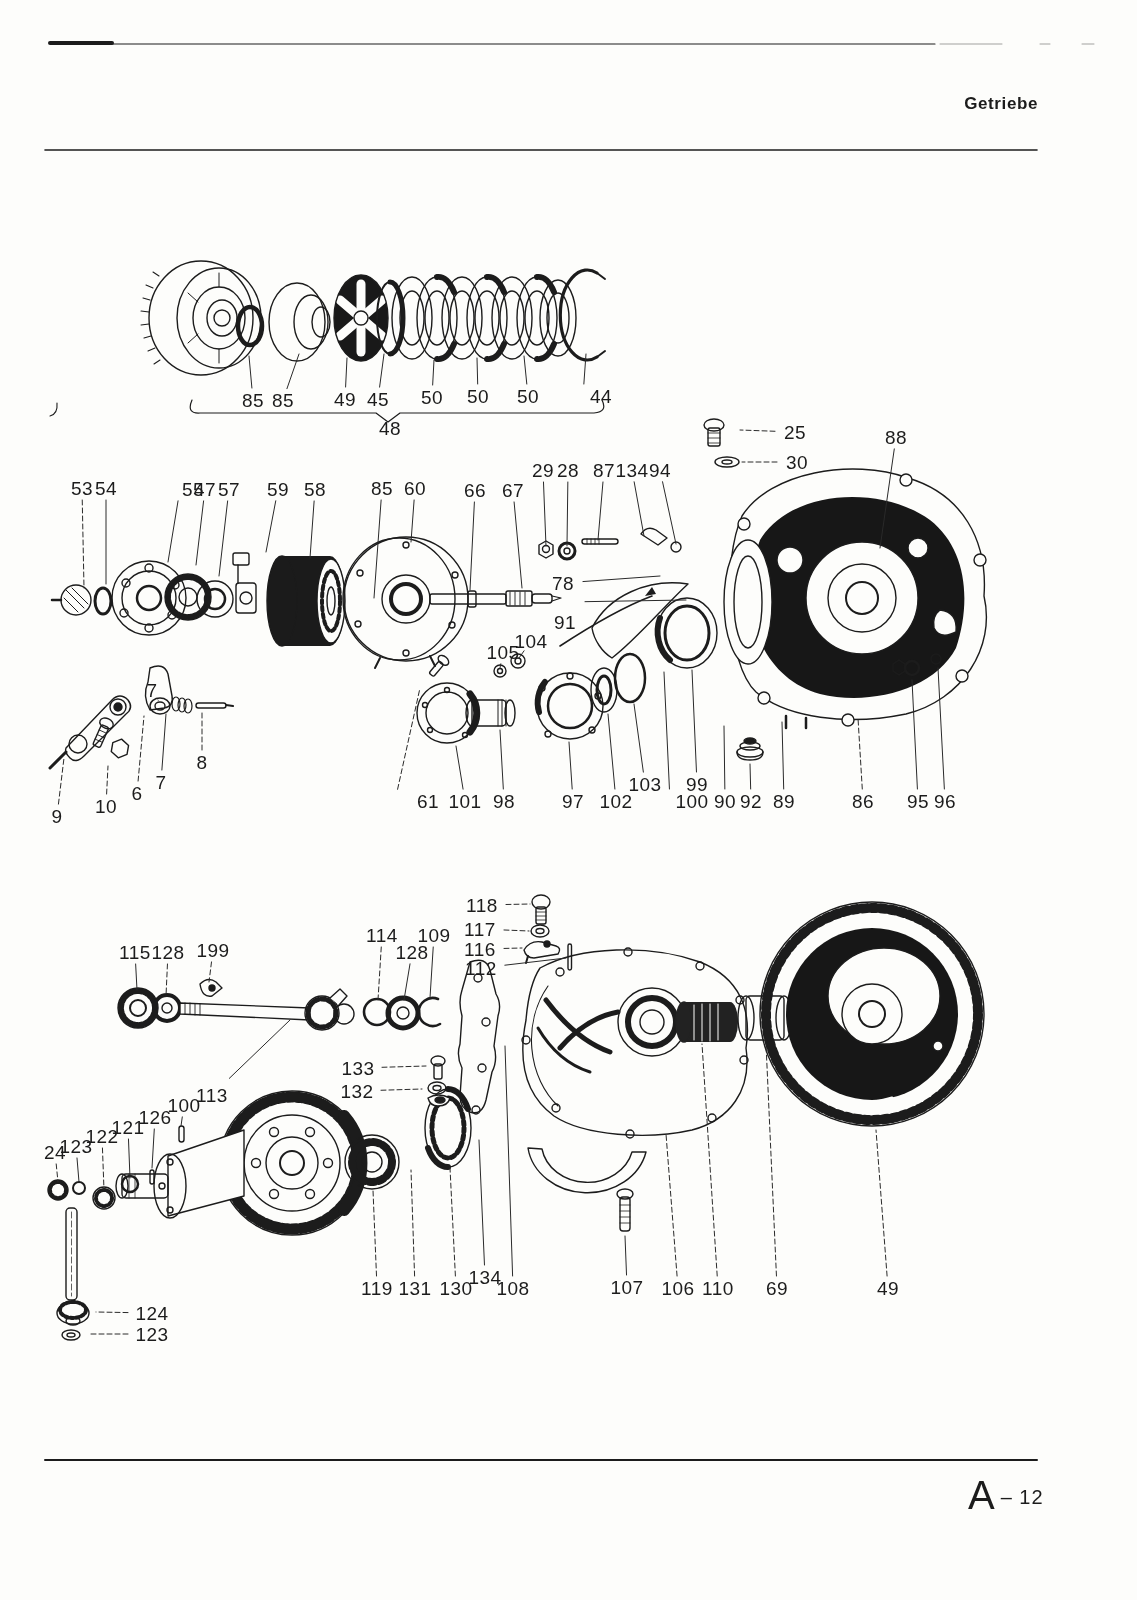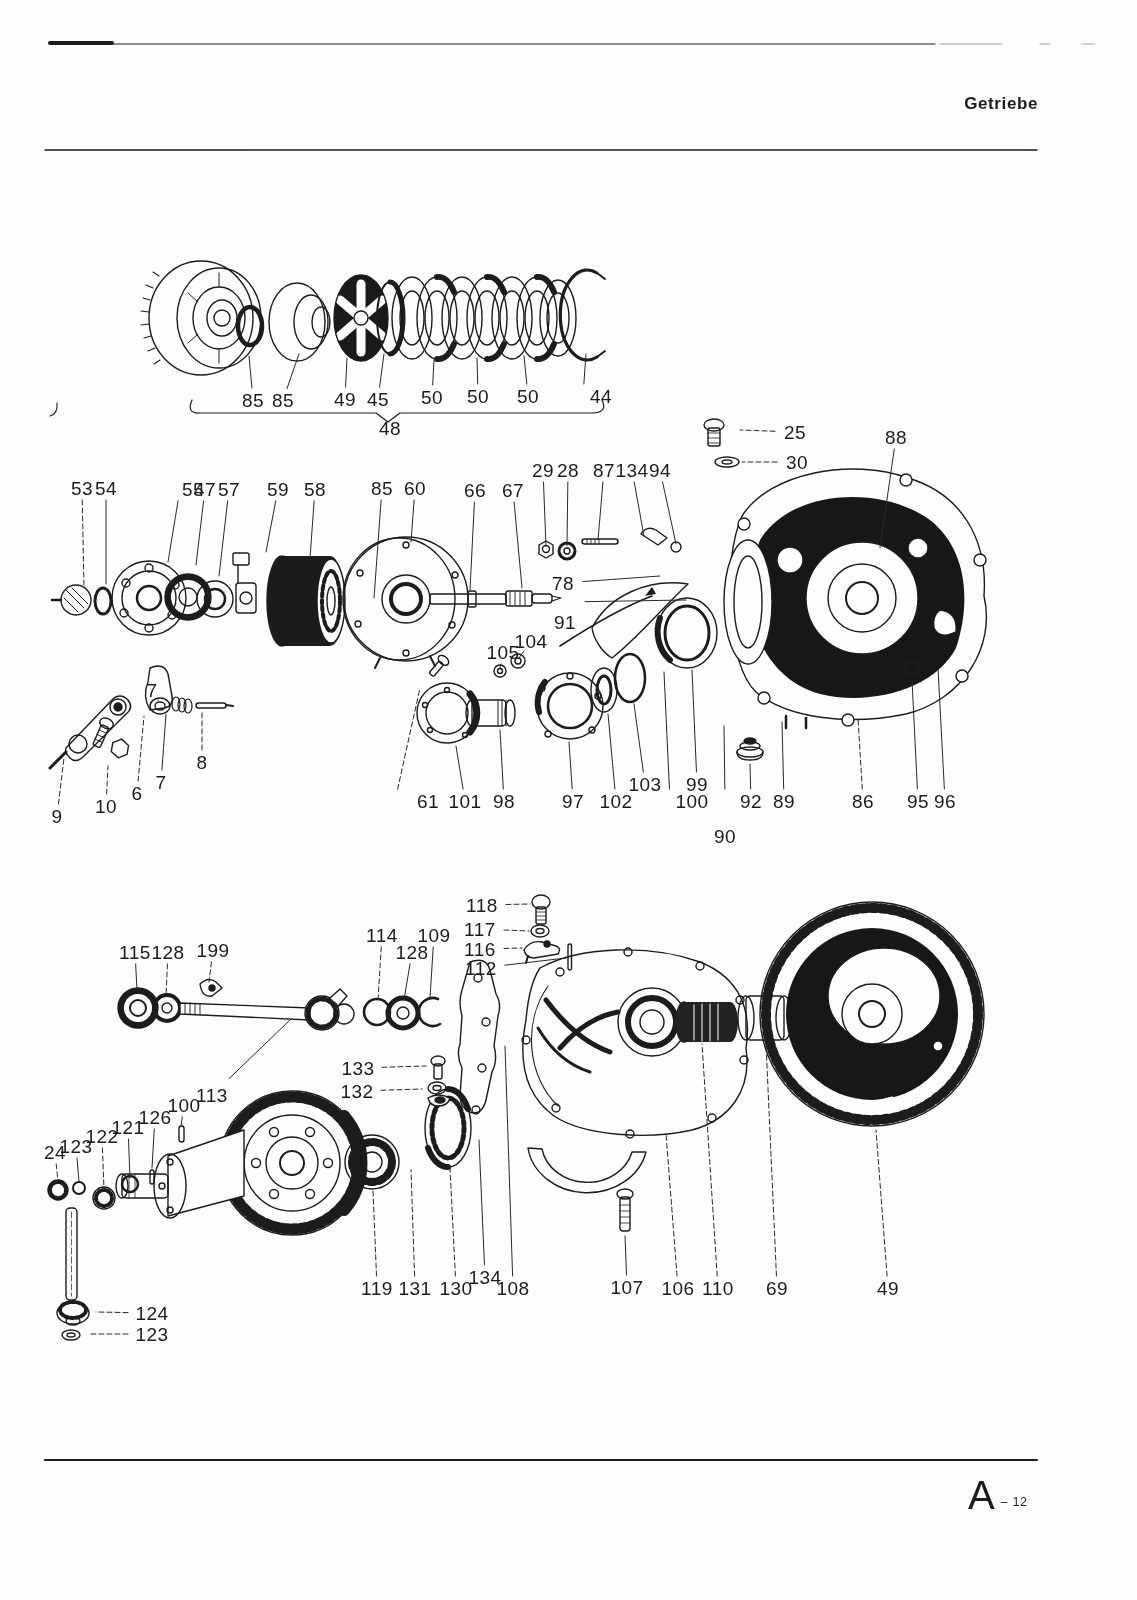--- a/index.html
+++ b/index.html
@@ -14,21 +14,21 @@
     font-size:17px;font-weight:bold;letter-spacing:.6px;
   }
   .callout{
     position:absolute;transform:translate(-50%,-50%);
     font-size:19px;letter-spacing:.5px;white-space:nowrap;line-height:1;
   }
   .footer{
     position:absolute;left:968px;top:1477px;display:flex;align-items:flex-end;gap:6px;
   }
   .footer .letter{font-size:40px;line-height:.9;font-weight:400;}
-  .footer .num{font-size:12px;letter-spacing:1px;padding-bottom:4px;}
+  .footer .num{font-size:20px;letter-spacing:1px;padding-bottom:4px;}
 </style>
 </head>
 <body>
 
 <div id="page">
 
   <svg id="art" viewBox="0 0 1137 1600">
     <g stroke="#1c1c1c" fill="none" stroke-width="1.4" stroke-linecap="round" stroke-linejoin="round">
 
       <g>
@@ -484,21 +484,21 @@
       <span class="callout" style="left: 106px; top: 806px;">10</span>
       <span class="callout" style="left: 57px; top: 816px;">9</span>
       <span class="callout" style="left: 395px; top: 801px; margin-left: 33px;">61</span>
       <span class="callout" style="left: 465px; top: 801px;">101</span>
       <span class="callout" style="left: 504px; top: 801px;">98</span>
       <span class="callout" style="left: 573px; top: 801px;">97</span>
       <span class="callout" style="left: 616px; top: 801px;">102</span>
       <span class="callout" style="left: 645px; top: 784px;">103</span>
       <span class="callout" style="left: 692px; top: 801px; text-align: center;">100</span>
       <span class="callout" style="left: 697px; top: 784px;">99</span>
-      <span class="callout" style="left: 725px; top: 801px; margin-top: 35px;">90</span>
+      <span class="callout" style="left: 725px; top: 801px;">90</span>
       <span class="callout" style="left: 751px; top: 801px;">92</span>
       <span class="callout" style="left: 784px; top: 801px;">89</span>
       <span class="callout" style="left: 863px; top: 801px;">86</span>
       <span class="callout" style="left: 918px; top: 801px;">95</span>
       <span class="callout" style="left: 945px; top: 801px;">96</span>
       <span class="callout" style="left: 482px; top: 905px;">118</span>
       <span class="callout" style="left: 480px; top: 929px;">117</span>
       <span class="callout" style="left: 480px; top: 949px;">116</span>
       <span class="callout" style="left: 481px; top: 968px;">112</span>
       <span class="callout" style="left: 135px; top: 952px;">115</span>

